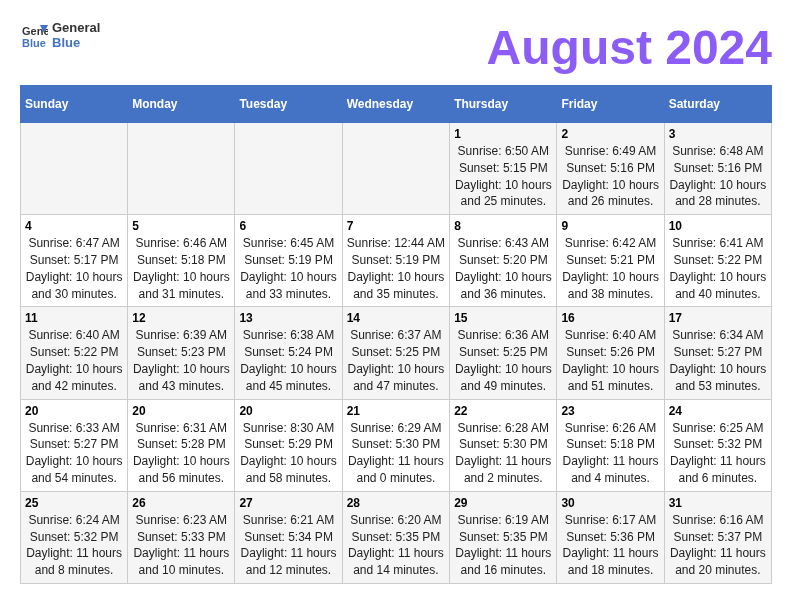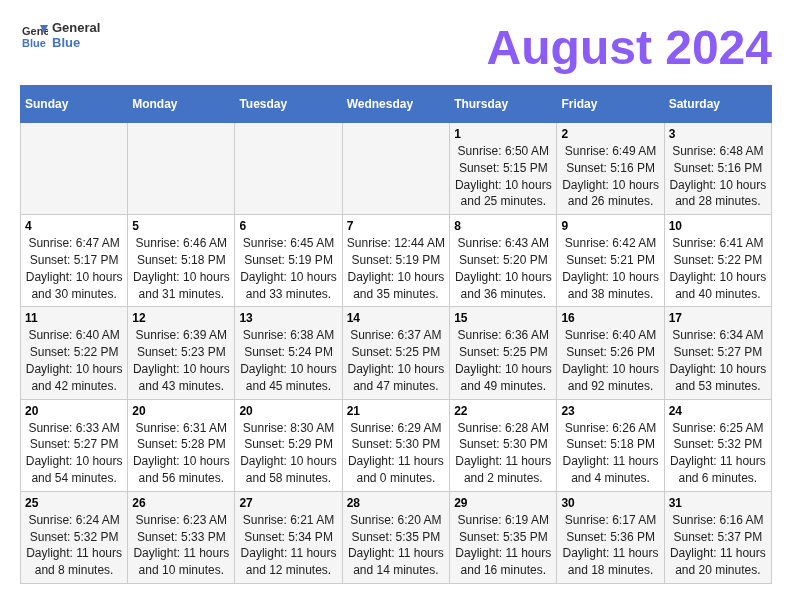--- a/index.html
+++ b/index.html
@@ -178,21 +178,21 @@
         <td>
           <span class="day-num">14</span>
           <div class="day-info"><span>Sunrise: 6:37 AM</span><br><span>Sunset: 5:25 PM</span><br><span>Daylight: 10 hours</span><br><span>and 47 minutes.</span></div>
         </td>
         <td>
           <span class="day-num">15</span>
           <div class="day-info"><span>Sunrise: 6:36 AM</span><br><span>Sunset: 5:25 PM</span><br><span>Daylight: 10 hours</span><br><span>and 49 minutes.</span></div>
         </td>
         <td>
           <span class="day-num">16</span>
-          <div class="day-info"><span>Sunrise: 6:40 AM</span><br><span>Sunset: 5:26 PM</span><br><span>Daylight: 10 hours</span><br><span>and 92 minutes.</span></div>
+          <div class="day-info"><span>Sunrise: 6:40 AM</span><br><span>Sunset: 5:26 PM</span><br><span>Daylight: 10 hours</span><br><span>and 51 minutes.</span></div>
         </td>
         <td>
           <span class="day-num">17</span>
           <div class="day-info"><span>Sunrise: 6:34 AM</span><br><span>Sunset: 5:27 PM</span><br><span>Daylight: 10 hours</span><br><span>and 53 minutes.</span></div>
         </td>
       </tr>
       <tr>
         <td>
           <span class="day-num">20</span>
           <div class="day-info"><span>Sunrise: 6:33 AM</span><br><span>Sunset: 5:27 PM</span><br><span>Daylight: 10 hours</span><br><span>and 54 minutes.</span></div>

